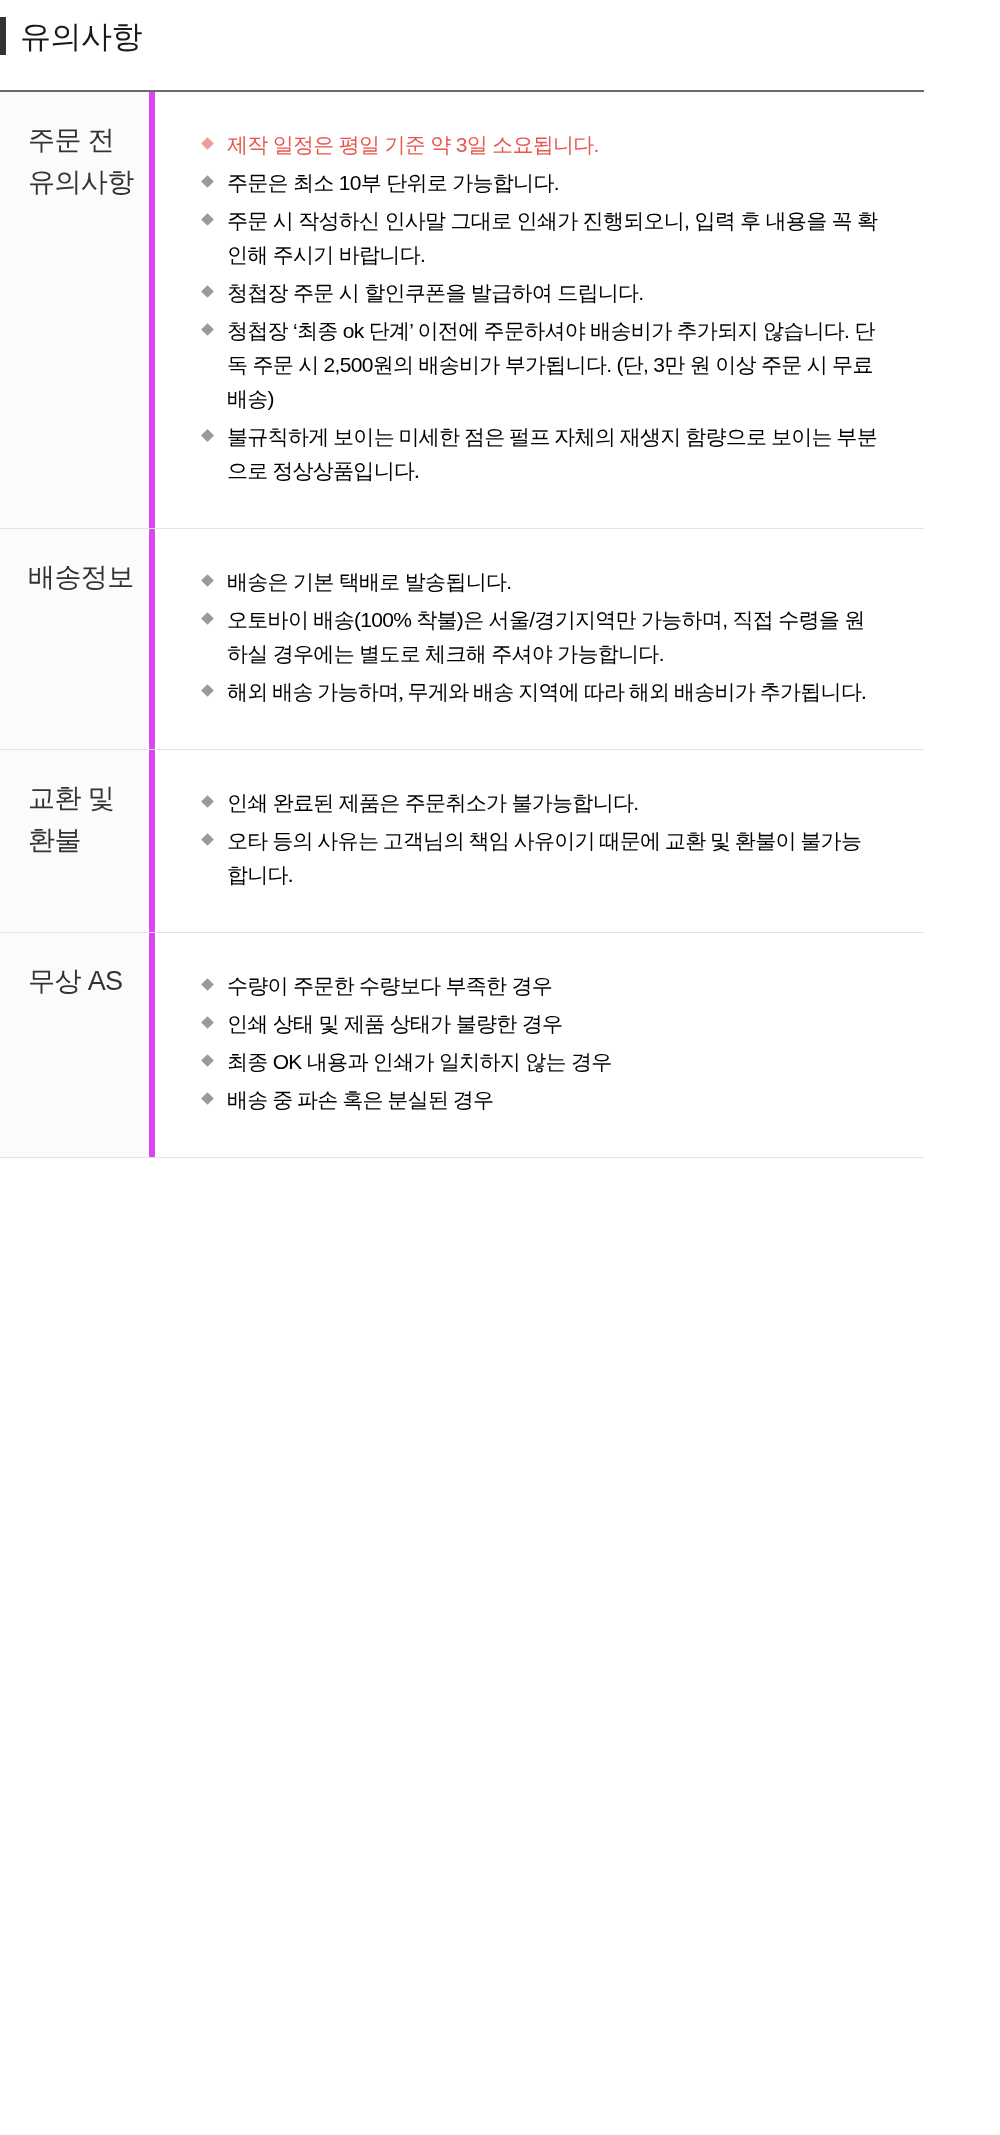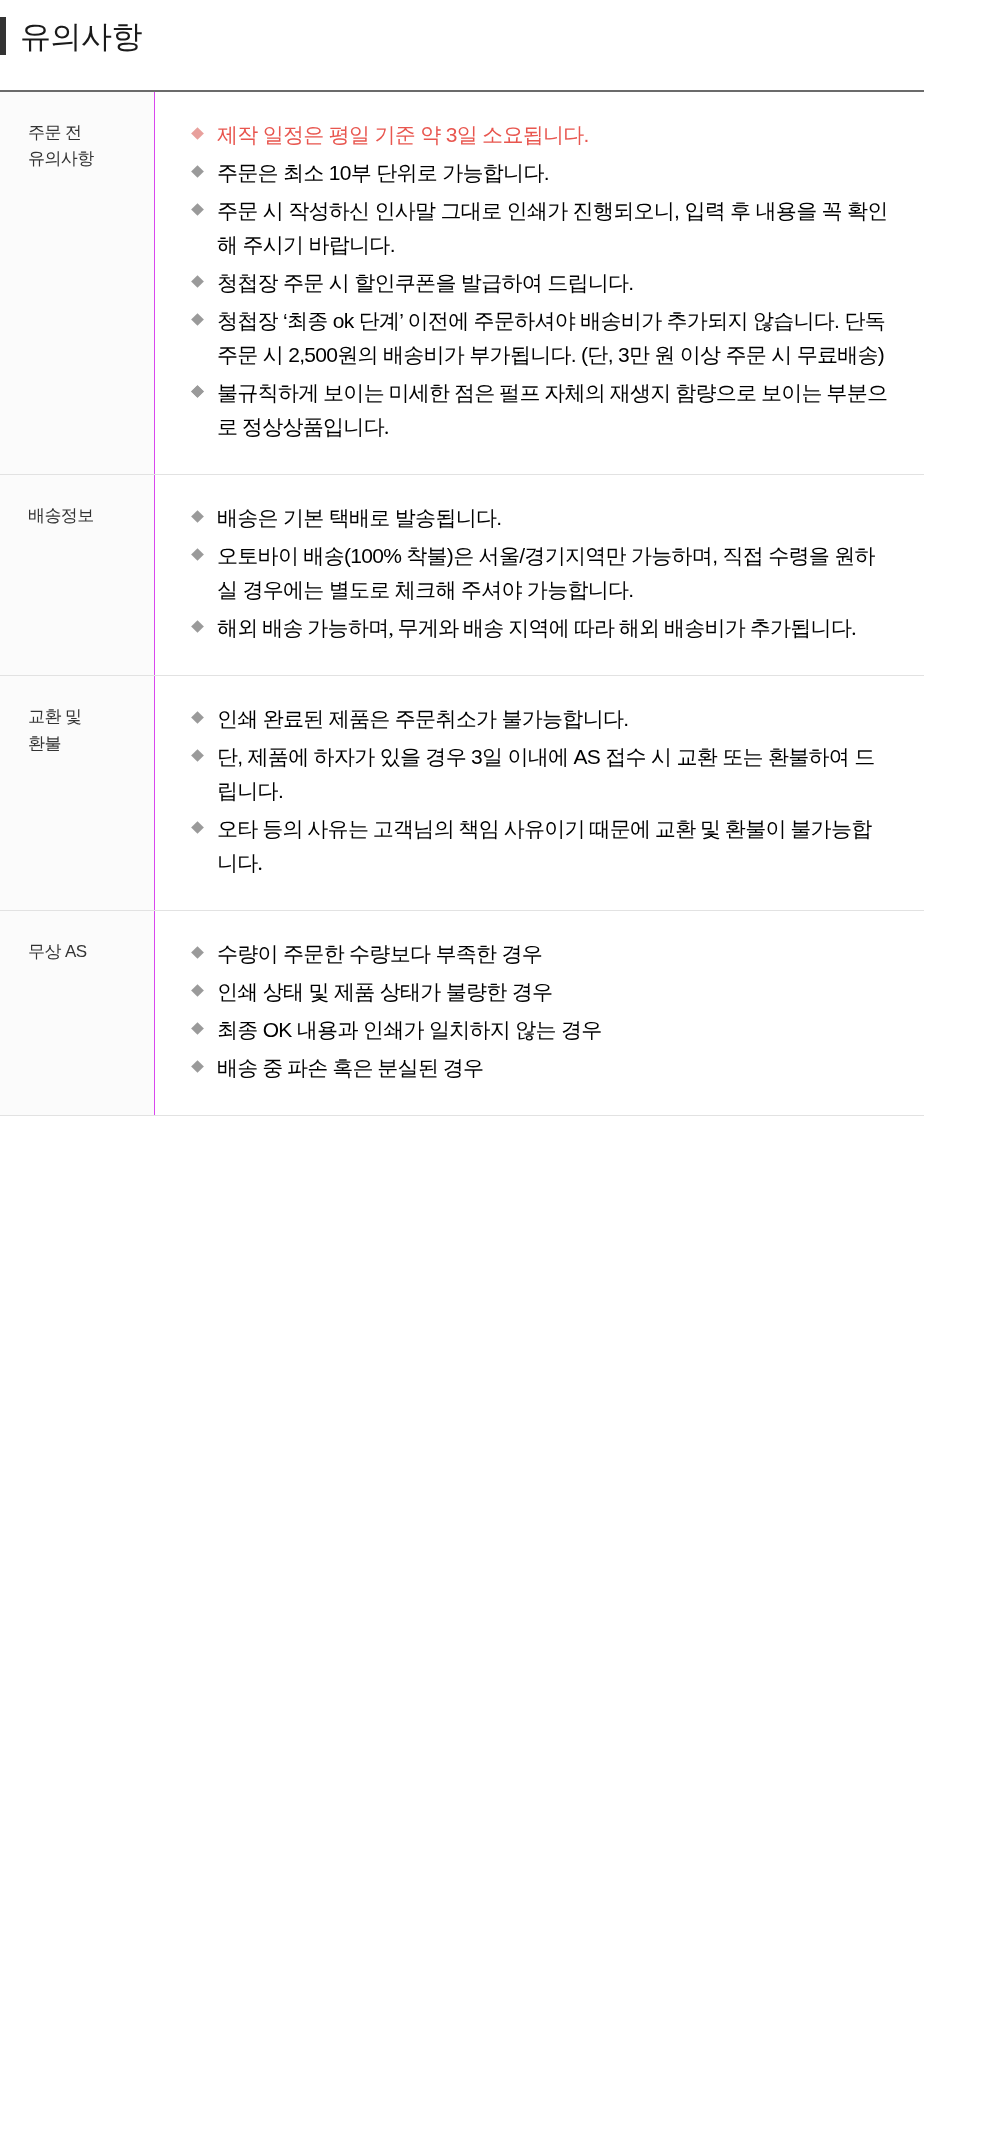--- a/index.html
+++ b/index.html
@@ -56,35 +56,35 @@
     border-bottom: 1px solid #e2e2e2;
   }
   .notice-row:last-child {
     border-bottom: 1px solid #e2e2e2;
   }
   .row-head {
     flex: 0 0 155px;
     width: 155px;
     box-sizing: border-box;
     padding: 28px 0 28px 28px;
-    font-size: 17px;
+    font-size: 27px;
     line-height: 1.55;
     color: #333333;
     letter-spacing: -0.6px;
     background: #fbfbfb;
-    border-right: 1px solid #d946ef;
+    border-right: 6px solid #d946ef;
   }
   .row-body {
     flex: 1 1 auto;
     box-sizing: border-box;
     padding: 26px 36px 30px 34px;
   }
   .bullet-list {
     list-style: none;
-    margin: 0;
+    margin: 10px;
     padding: 0;
   }
   .bullet-list li {
     position: relative;
     padding-left: 28px;
     font-size: 21px;
     line-height: 1.62;
     letter-spacing: -0.7px;
     color: #000000;
     margin-bottom: 4px;
@@ -154,21 +154,20 @@
     </div>
 
     <div class="notice-row">
       <div class="row-head">
         <div>교환 및</div>
         <div>환불</div>
       </div>
       <div class="row-body">
         <ul class="bullet-list">
           <li><span class="bullet"></span><span>인쇄 완료된 제품은 주문취소가 불가능합니다.</span></li>
-          <li><span class="bullet"></span><span>단, 제품에 하자가 있을 경우 3일 이내에 AS 접수 시 교환 또는 환불하여 드립니다.</span></li>
           <li><span class="bullet"></span><span>오타 등의 사유는 고객님의 책임 사유이기 때문에 교환 및 환불이 불가능합니다.</span></li>
         </ul>
       </div>
     </div>
 
     <div class="notice-row">
       <div class="row-head">
         <div>무상 AS</div>
       </div>
       <div class="row-body">

